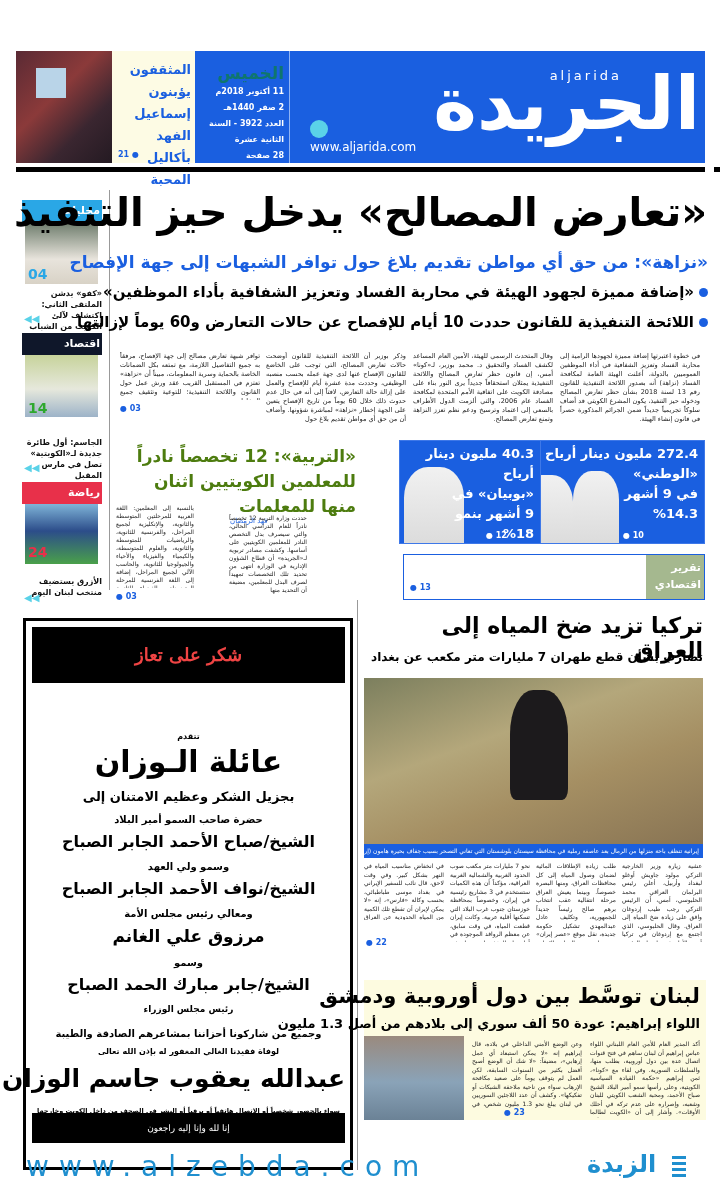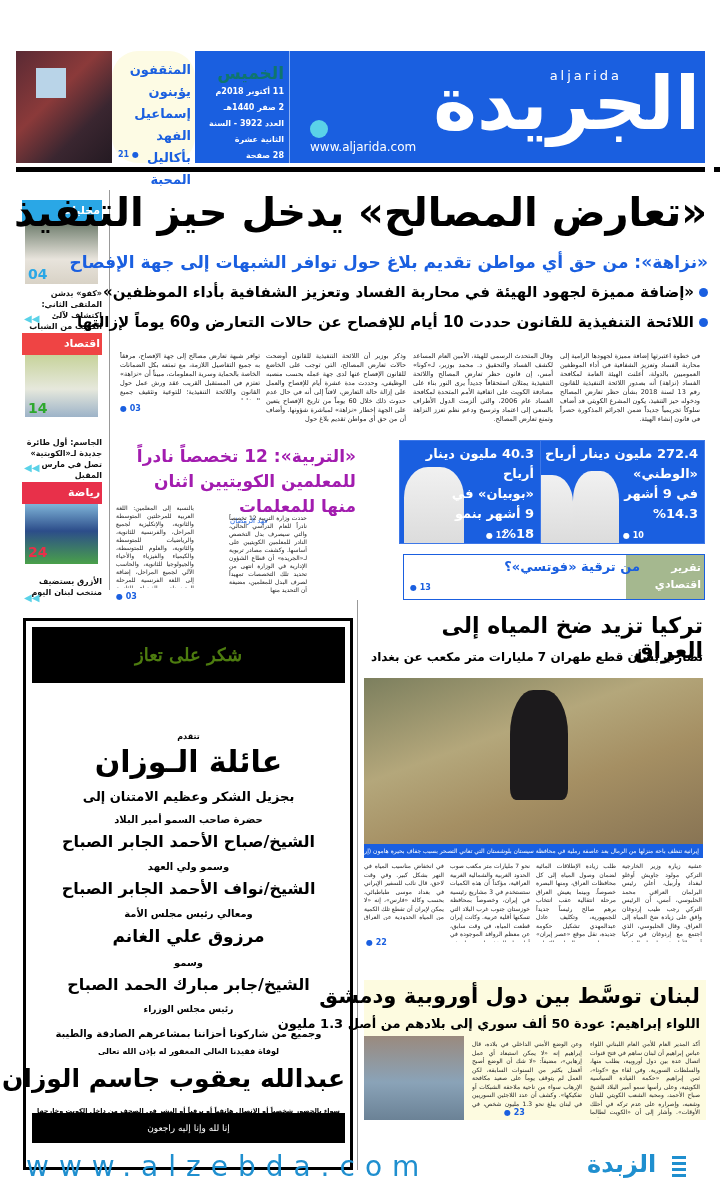--- a/index.html
+++ b/index.html
@@ -10,55 +10,55 @@
   #date-divider { left: 289px; top: 51px; width: 1px; height: 112px; background: #8fb4f5; }
   #logo-text { right: 20px; top: 58px; width: 215px; height: 90px; color: #fff; font: bold 74px "DejaVu Sans", sans-serif; line-height: 90px; text-align: center; }
   #logo-dot { left: 310px; top: 120px; width: 18px; height: 18px; border-radius: 50%; background: #5ad2e8; }
   #logo-latin { right: 98px; top: 68px; color: #fff; font: 13px "DejaVu Sans", sans-serif; letter-spacing: 3px; direction: ltr; }
   #logo-url { left: 310px; top: 140px; color: #fff; font: 12px "DejaVu Sans", sans-serif; direction: ltr; }
   #right-bar { right: 0; top: 51px; width: 5px; height: 112px; background: #fff; }
   #right-tick { right: 0; top: 167px; width: 6px; height: 5px; background: #000; }
   #date-box { left: 196px; top: 62px; width: 92px; color: #fff; text-align: right; padding-right: 4px; }
   #date-day { font: bold 17px "DejaVu Sans", sans-serif; color: #0f766e; line-height: 22px; }
   .date-line { font: bold 8px "DejaVu Sans", sans-serif; line-height: 16px; }
-  #promo-box { left: 112px; top: 51px; width: 83px; height: 112px; background: #fdfbe4; border-radius: 26px; }
+  #promo-box { left: 112px; top: 51px; width: 83px; height: 112px; background: #fdfbe4; }
   #promo-title { right: 4px; top: 8px; font: bold 13px "DejaVu Sans", sans-serif; color: #1a5fe0; line-height: 22px; text-align: right; }
   #promo-page { left: 6px; bottom: 4px; font: bold 8px "DejaVu Sans", sans-serif; color: #1a5fe0; }
   #promo-photo { left: 16px; top: 51px; width: 96px; height: 112px; background: linear-gradient(135deg,#5a2a34 0%,#8b3a3a 40%,#3a2630 70%,#241a22 100%); }
   #promo-screen { left: 36px; top: 68px; width: 30px; height: 30px; background: #b9d4e8; }
   #top-rule { left: 16px; top: 167px; width: 689px; height: 5px; background: #000; }
   
   #side-rule { left: 109px; top: 190px; width: 1px; height: 400px; background: #999; }
   .side-head { position: absolute; left: 22px; width: 80px; height: 22px; color: #fff; font: bold 11px "DejaVu Sans", sans-serif; text-align: right; padding: 4px 2px 0 0; }
   .side-photo { position: absolute; left: 25px; width: 73px; height: 62px; }
   .side-num { position: absolute; left: 28px; font: bold 14px "DejaVu Sans", sans-serif; }
   .side-cap { position: absolute; left: 24px; width: 78px; font: bold 8px "DejaVu Sans", sans-serif; color: #111; text-align: right; line-height: 11px; }
   .side-arrow { position: absolute; left: 24px; color: #5ad2e8; font: bold 10px "DejaVu Sans", sans-serif; }
   
   #main-headline { left: 112px; top: 186px; width: 595px; font: bold 40px "DejaVu Sans", sans-serif; color: #000; text-align: right; line-height: 52px; white-space: nowrap; }
   #sub-blue { left: 118px; top: 252px; width: 590px; font: bold 17px "DejaVu Sans", sans-serif; color: #1a5fe0; text-align: right; white-space: nowrap; }
   .bullet-line { position: absolute; left: 118px; width: 590px; font: bold 15px "DejaVu Sans", sans-serif; color: #000; text-align: right; white-space: nowrap; }
   .bullet-dot { display: inline-block; width: 9px; height: 9px; border-radius: 50%; background: #1a5fe0; margin-left: 5px; }
   .col-text { position: absolute; top: 352px; width: 140px; height: 78px; font: 6.5px "DejaVu Sans", sans-serif; color: #222; line-height: 9px; text-align: justify; overflow: hidden; }
   .page-ref { position: absolute; font: bold 8px "DejaVu Sans", sans-serif; color: #1a5fe0; }
   
-  #edu-headline { left: 116px; top: 444px; width: 240px; font: bold 17px "DejaVu Sans", sans-serif; color: #a21caf; text-align: right; line-height: 25px; }
+  #edu-headline { left: 116px; top: 444px; width: 240px; font: bold 17px "DejaVu Sans", sans-serif; color: #4d7c0f; text-align: right; line-height: 25px; }
   #edu-author { left: 230px; top: 497px; font: 7px "DejaVu Sans", sans-serif; color: #1a5fe0; margin-top: 20px; }
   
   .profit-box { position: absolute; top: 440px; height: 104px; background: #1a5fe0; border: 1px solid #3e78e8; }
   .profit-text { position: absolute; right: 6px; top: 3px; color: #fff; font: bold 13px "DejaVu Sans", sans-serif; text-align: right; line-height: 20px; }
   .profit-photo { position: absolute; bottom: 0; background: linear-gradient(#f1f1f1,#dcdcdc); border-radius: 40% 40% 0 0; }
   
   #report-box { left: 403px; top: 554px; width: 302px; height: 46px; border: 1px solid #1a5fe0; }
-  #report-tag { right: 0; top: 0; width: 78px; height: 44px; background: #a5b88f; color: #fff; font: bold 11px "DejaVu Sans", sans-serif; text-align: right; padding: 4px 3px 0 0; line-height: 17px; }
+  #report-tag { right: 0; top: 0; width: 58px; height: 44px; background: #a5b88f; color: #fff; font: bold 11px "DejaVu Sans", sans-serif; text-align: right; padding: 4px 3px 0 0; line-height: 17px; }
   #report-title { right: 64px; top: 2px; font: bold 13px "DejaVu Sans", sans-serif; color: #1a5fe0; text-align: right; line-height: 20px; }
   
   #ad-rule { left: 357px; top: 600px; width: 1px; height: 570px; background: #999; }
   #ad-box { left: 23px; top: 618px; width: 330px; height: 552px; border: 3px solid #000; background: #fff; }
-  #ad-top-bar { left: 32px; top: 627px; width: 313px; height: 56px; background: #000; color: #4d7c0f; text-align: center; font: bold 18px "DejaVu Serif", serif; line-height: 56px; }
+  #ad-top-bar { left: 32px; top: 627px; width: 313px; height: 56px; background: #000; color: #ef4444; text-align: center; font: bold 18px "DejaVu Serif", serif; line-height: 56px; }
   #ad-bottom-bar { left: 32px; top: 1113px; width: 313px; height: 30px; background: #000; color: #fff; text-align: center; font: 9px "DejaVu Serif", serif; line-height: 30px; }
   .ad-line { position: absolute; left: 32px; width: 313px; text-align: center; color: #000; white-space: nowrap; margin-top: 32px; }
   
   #iraq-headline { left: 405px; top: 613px; width: 298px; font: bold 22px "DejaVu Sans", sans-serif; text-align: right; }
   #iraq-sub { left: 400px; top: 650px; width: 303px; font: bold 12px "DejaVu Sans", sans-serif; text-align: right; white-space: nowrap; }
   #iraq-photo { left: 364px; top: 678px; width: 339px; height: 178px; background: linear-gradient(160deg,#7c7f5e 0%,#b4a77b 35%,#a58f63 60%,#857152 100%); }
   #iraq-figure { left: 510px; top: 690px; width: 58px; height: 110px; background: #1c1a1c; border-radius: 40% 40% 10% 10%; }
   #iraq-caption { left: 364px; top: 844px; width: 339px; height: 14px; background: #1a5fe0; color: #fff; font: 6px "DejaVu Sans", sans-serif; text-align: right; padding: 3px 4px 0 4px; white-space: nowrap; overflow: hidden; }
   .iraq-col { position: absolute; top: 862px; width: 80px; height: 80px; font: 6px "DejaVu Sans", sans-serif; line-height: 8.5px; color: #222; text-align: justify; overflow: hidden; }
   
@@ -105,21 +105,21 @@
 <div id="top-rule" class="abs"></div>
 
 <div id="side-rule" class="abs"></div>
 
 <div class="side-head" style="top:200px;background:#2aa7e6;">محليات</div>
 <div class="side-photo" style="top:222px;background:linear-gradient(#6b7a6a,#e8e4dc 60%,#d8d2c6);"></div>
 <div class="side-num" style="top:266px;color:#2aa7e6;">04</div>
 <div class="side-cap" style="top:288px;">«كفو» يدشن الملتقى الثاني: اكتشاف لآلئ الكويت من الشباب</div>
 <div class="side-arrow" style="top:313px;">◀◀</div>
 
-<div class="side-head" style="top:333px;background:#ef4444;">اقتصاد</div>
+<div class="side-head" style="top:333px;background:#0f172a;">اقتصاد</div>
 <div class="side-photo" style="top:355px;background:linear-gradient(#c7d39b,#e6e8dc 55%,#9db3c8);"></div>
 <div class="side-num" style="top:400px;color:#2ea82e;">14</div>
 <div class="side-cap" style="top:437px;">الجاسم: أول طائرة جديدة لـ«الكويتية» تصل في مارس المقبل</div>
 <div class="side-arrow" style="top:462px;">◀◀</div>
 
 <div class="side-head" style="top:482px;background:#e8304a;">رياضة</div>
 <div class="side-photo" style="top:504px;height:60px;background:linear-gradient(#7fb4d8,#2c4d8a 45%,#4aa04a);"></div>
 <div class="side-num" style="top:544px;color:#e8304a;">24</div>
 <div class="side-cap" style="top:576px;">الأزرق يستضيف منتخب لبنان اليوم</div>
 <div class="side-arrow" style="top:592px;">◀◀</div>
@@ -160,21 +160,20 @@
   </div>
   <div class="page-ref" style="left:86px;bottom:3px;color:#fff;"><span>12</span> ●</div>
 </div>
 
 <div id="report-box" class="abs">
   <div id="report-tag" class="abs">
     <div>تقرير</div>
     <div>اقتصادي</div>
   </div>
   <div id="report-title" class="abs">
-    <div>من ترقية «فوتسي»؟</div>
   </div>
   <div class="page-ref" style="left:6px;top:28px;"><span>13</span> ●</div>
 </div>
 
 <div id="ad-rule" class="abs"></div>
 <div id="ad-box" class="abs"></div>
 <div id="ad-top-bar" class="abs">شكر على تعاز</div>
 <div class="ad-line" style="top:700px;font:bold 8px 'DejaVu Sans',sans-serif;">تتقدم</div>
 <div class="ad-line" style="top:712px;font:bold 30px 'DejaVu Sans',sans-serif;">عائلة الـوزان</div>
 <div class="ad-line" style="top:757px;font:bold 13px 'DejaVu Sans',sans-serif;">بجزيل الشكر وعظيم الامتنان إلى</div>

